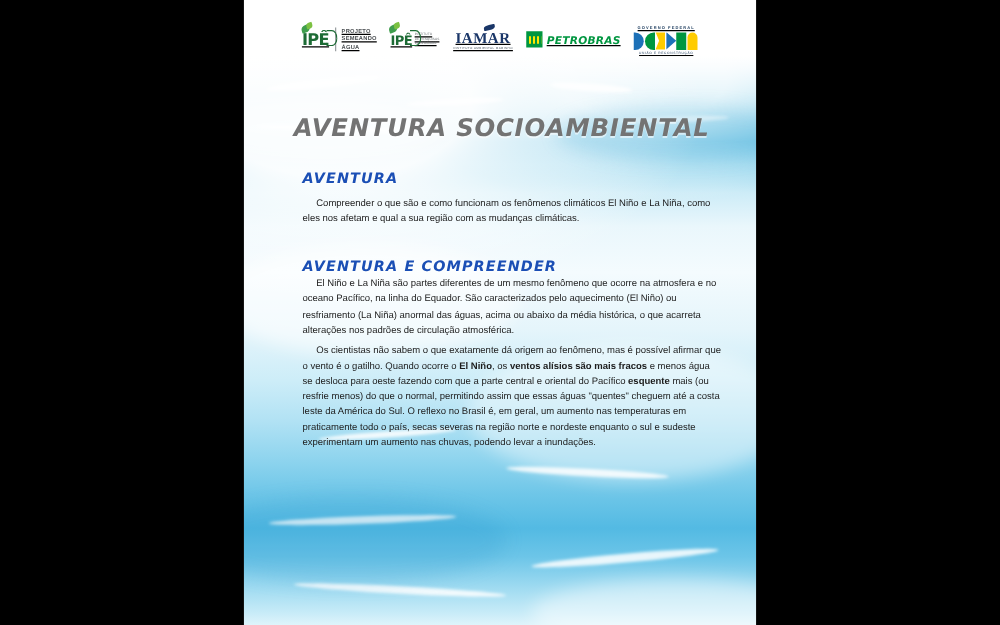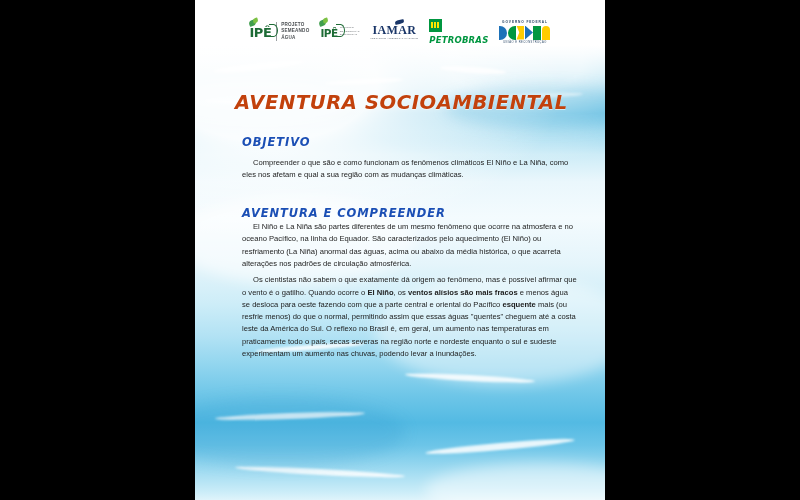--- a/index.html
+++ b/index.html
@@ -13,21 +13,21 @@
   
   #page{
     position:absolute;left:195px;top:0;width:410px;height:500px;
     background:#ffffff;overflow:hidden;
   }
 
   
   .logobar{
     position:relative;height:45px;width:100%;background:#fff;
     display:flex;align-items:center;justify-content:center;gap:11px;
-    padding-top:18px;box-sizing:border-box;
+    padding-top:18px;box-sizing:border-box;text-decoration:underline;
   }
   .logo{display:flex;align-items:center;}
 
   
   .ipe-mark{position:relative;display:inline-block;}
   .ipe-word{
     font-family:"DejaVu Sans", sans-serif;font-weight:bold;
     color:#1d6b35;letter-spacing:-0.5px;line-height:1;
   }
   .ipe-leaf{
@@ -55,21 +55,21 @@
     font-family:"Liberation Serif", serif;font-weight:bold;font-size:12px;
     color:#1a3668;letter-spacing:.4px;line-height:1;position:relative;
   }
   .iamar-fish{
     position:absolute;left:23px;top:-4px;width:9px;height:4px;
     background:#1a3668;border-radius:50% 10% 50% 10%;transform:rotate(-12deg);
   }
   .iamar-sub{font-size:2.4px;color:#4a5560;letter-spacing:.35px;margin-top:1px;text-transform:uppercase;}
 
   
-  .petro{display:flex;align-items:flex-start;gap:3px;flex-direction:column;}
+  .petro{display:flex;align-items:flex-end;gap:3px;}
   .petro-sq{
     width:13px;height:13px;background:#009640;position:relative;
     display:flex;align-items:center;justify-content:center;
   }
   .petro-sq:after{
     content:"";position:absolute;left:1.5px;top:3.5px;width:10px;height:6px;
     background:repeating-linear-gradient(90deg,#ffe600 0 1.6px,#009640 1.6px 3.2px);
   }
   .petro-word{
     font-family:"DejaVu Sans", sans-serif;font-weight:bold;font-size:8.5px;
@@ -124,21 +124,21 @@
   
   .content{
     position:absolute;left:0;top:45px;width:410px;height:455px;
     padding:0 40px;box-sizing:border-box;
   }
 
   .title-wrap{margin-top:48px;text-align:center;}
   .title{
     font-family:"DejaVu Sans", sans-serif;
     font-weight:bold;font-style:italic;font-size:19.5px;letter-spacing:.6px;
-    color:#c2410c;line-height:1;
+    color:#737373;line-height:1;
     text-shadow:0 1px 0 rgba(255,255,255,.55);
     white-space:nowrap;
   }
   .subtitle{
     font-family:"DejaVu Sans", sans-serif;
     font-weight:bold;font-style:italic;font-size:11.5px;letter-spacing:.5px;
     color:#1b4fb5;line-height:1;margin-top:4px;padding-left:62px;
     text-shadow:0 1px 0 rgba(255,255,255,.5);
     white-space:nowrap;
   }
@@ -256,21 +256,21 @@
       <span class="wash" style="left:-40px;top:352px;width:250px;height:70px;background:rgba(30,140,200,.16);"></span>
       <span class="wash" style="left:230px;top:418px;width:230px;height:56px;background:rgba(255,255,255,.45);"></span>
     </div>
 
     <div class="content">
 
       <div class="title-wrap">
         <div class="title">AVENTURA SOCIOAMBIENTAL</div>
       </div>
 
-      <div class="section-head" id="objetivo-head">OBJETIVO</div>
+      <div class="section-head" id="objetivo-head">AVENTURA</div>
 
       <div class="para textpanel" id="objetivo-text">
         <span class="ind"></span><span>Compreender o que são e como funcionam os fenômenos climáticos El Niño e La Niña, como eles nos afetam e qual a sua região com as mudanças climáticas.</span>
       </div>
 
       <div class="section-head" id="conhecer-head">AVENTURA E COMPREENDER</div>
 
       <div class="para textpanel" id="conhecer-p1">
         <span class="ind"></span><span>El Niño e La Niña são partes diferentes de um mesmo fenômeno que ocorre na atmosfera e no oceano Pacífico, na linha do Equador. São caracterizados pelo aquecimento (El Niño) ou resfriamento (La Niña) anormal das águas, acima ou abaixo da média histórica, o que acarreta alterações nos padrões de circulação atmosférica.</span>
       </div>

